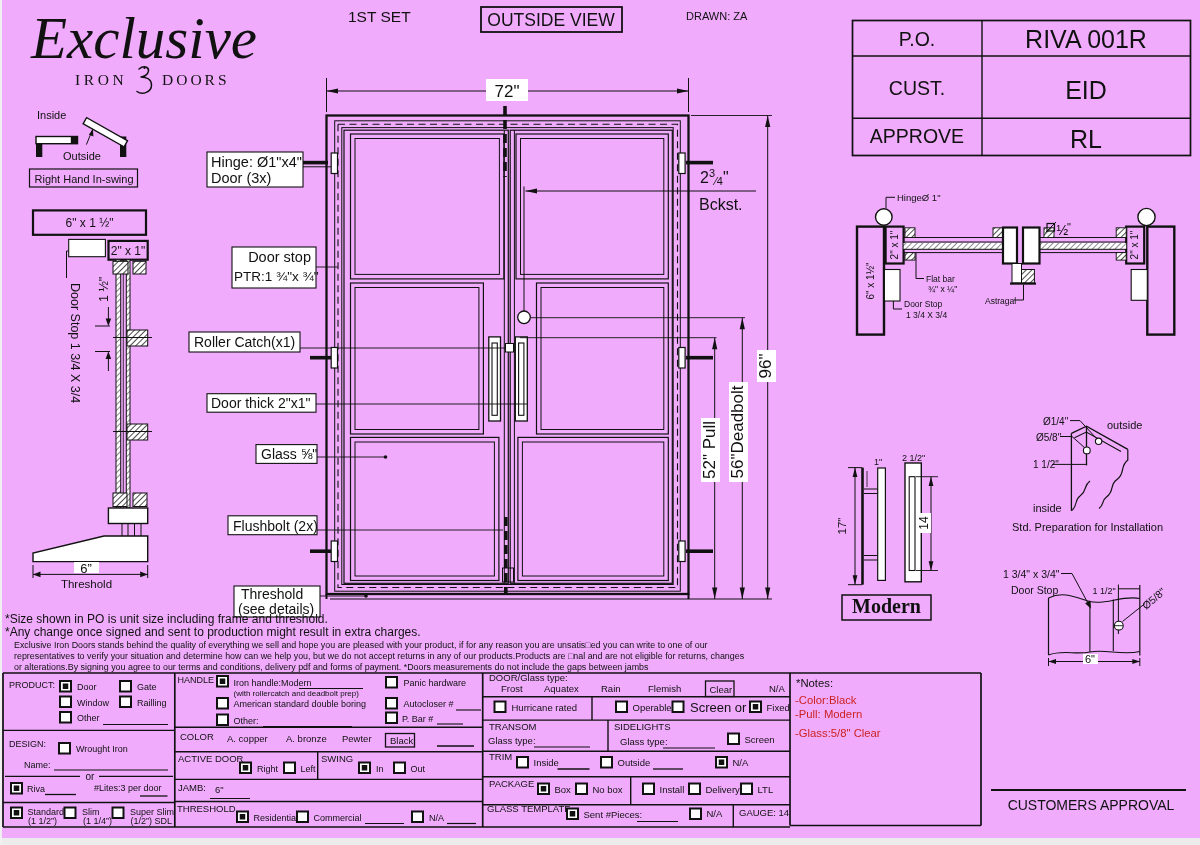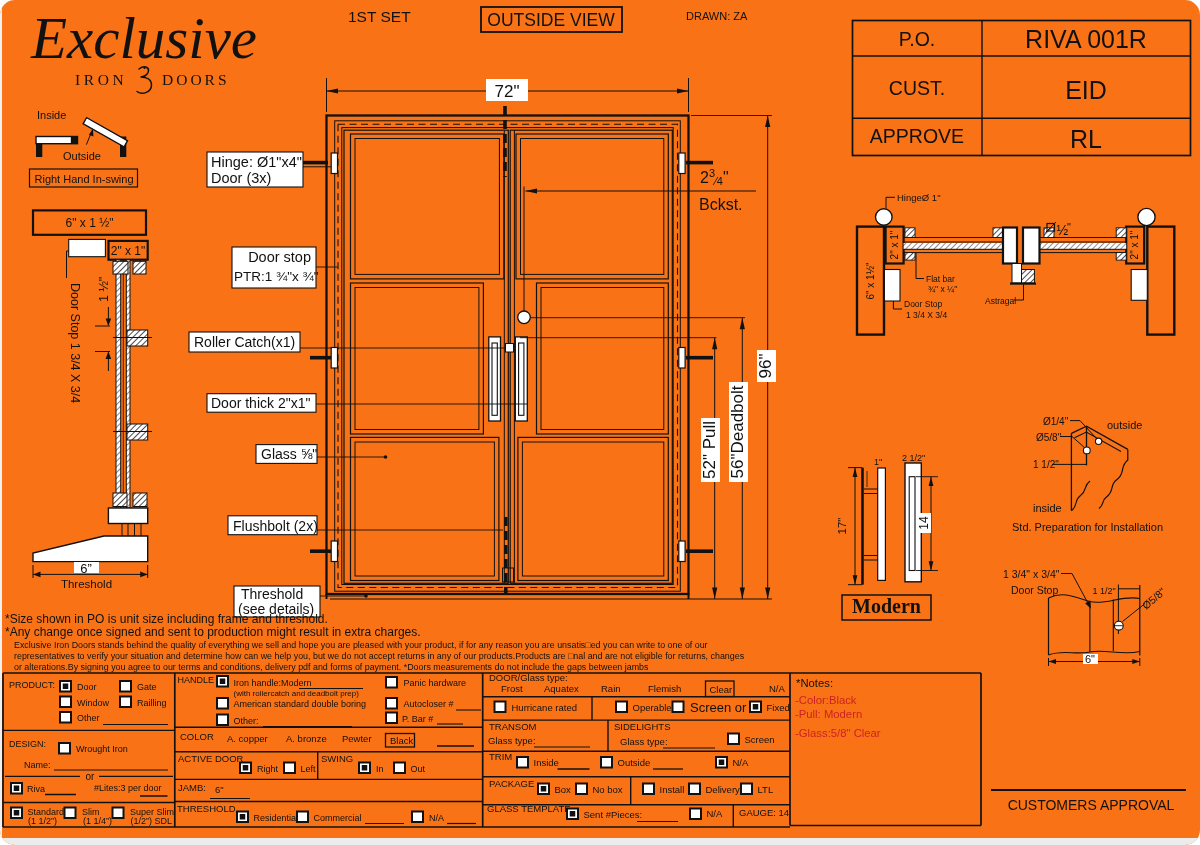--- a/index.html
+++ b/index.html
@@ -1,17 +1,17 @@
 <!DOCTYPE html>
 <html><head>
 <meta charset="utf-8">
 <style>
   html,body{margin:0;padding:0;background:#fff;}
-  #page{position:relative;width:1200px;height:845px;background:#f97316;overflow:hidden;
-        font-family:"Liberation Sans", sans-serif;border-radius:15px;}
+  #page{position:relative;width:1200px;height:845px;background:#f0abfc;overflow:hidden;
+        font-family:"Liberation Sans", sans-serif;}
   svg{position:absolute;left:0;top:0;}
   text{font-family:"Liberation Sans", sans-serif;fill:#111;}
   .ser{font-family:"Liberation Serif", serif;}
 </style>
 </head>
 <body>
 <div id="page">
 <svg width="1200" height="845" viewBox="0 0 1200 845">
 <defs>
   <pattern id="hat" width="4" height="4" patternUnits="userSpaceOnUse" patternTransform="rotate(45)">

